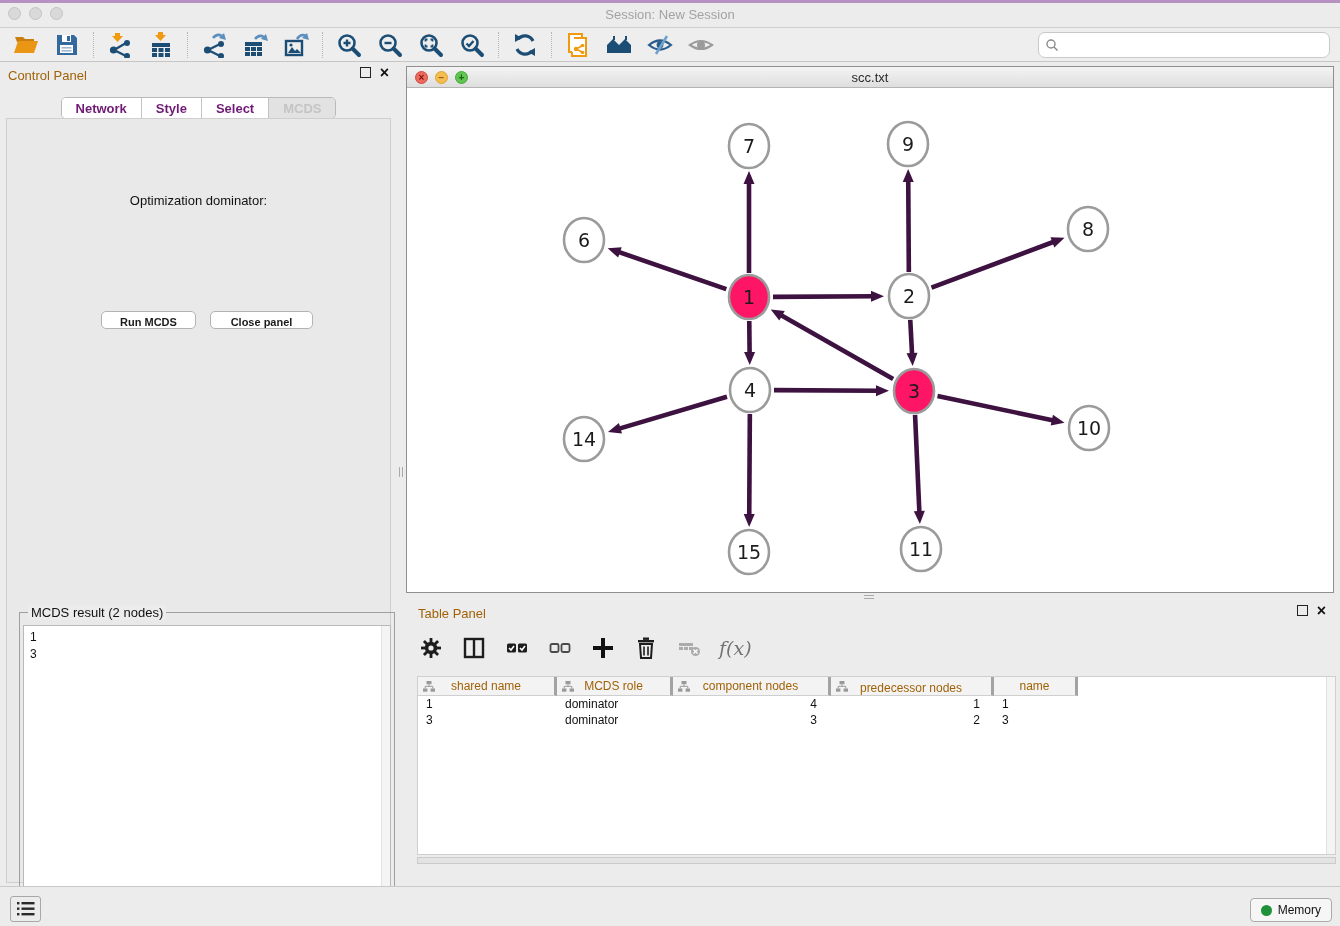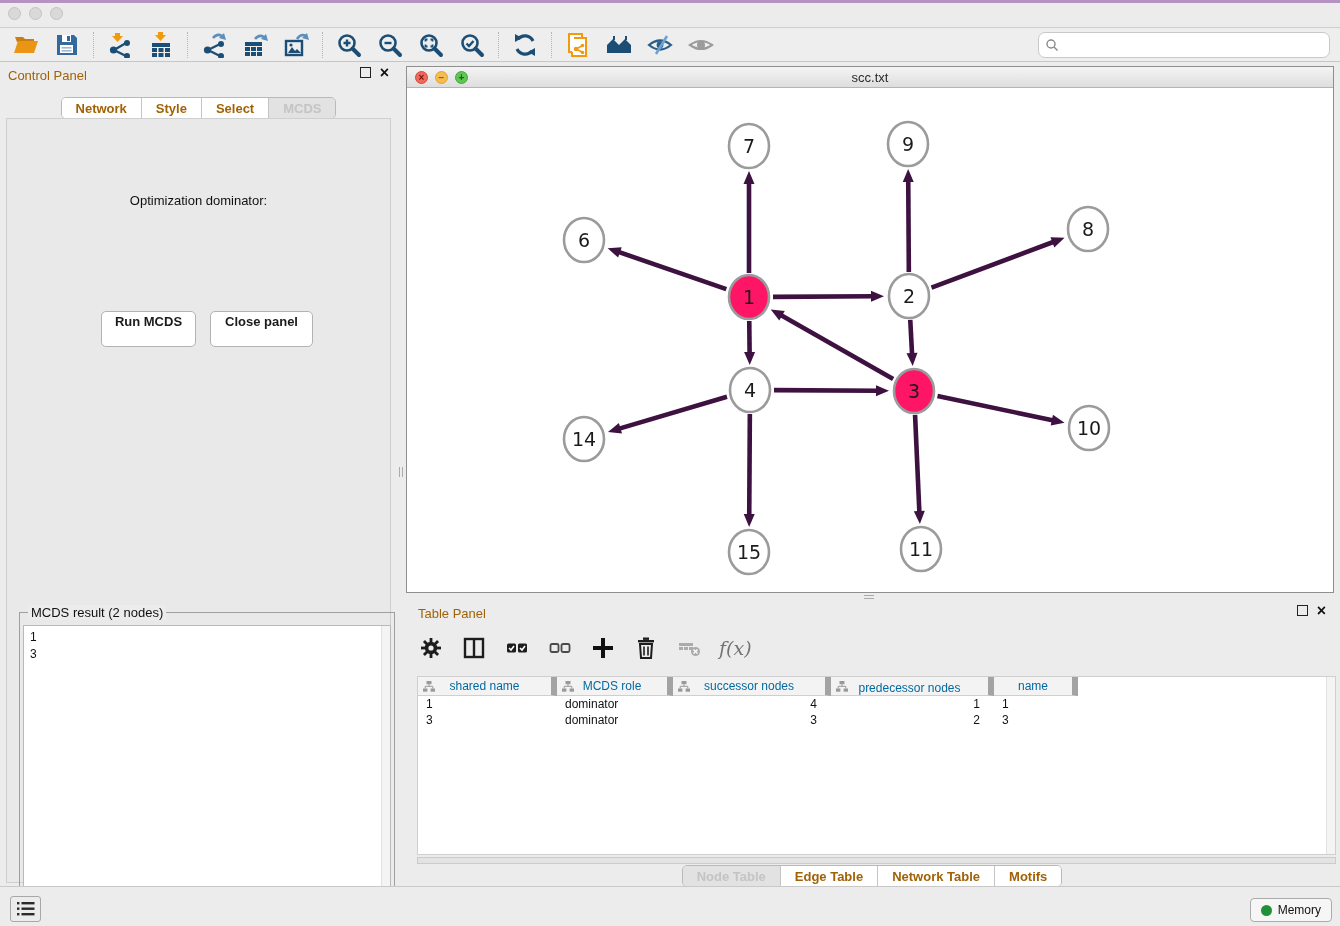--- a/index.html
+++ b/index.html
@@ -25,29 +25,29 @@
   
   .control-panel { position:absolute; left:0; top:62px; width:397px; height:824px; background:#ececec; }
   .panel-header { position:relative; height:26px; }
   .panel-title { position:absolute; left:8px; top:6px; font-size:13px; color:#a16207; }
   .win-btns { position:absolute; right:8px; top:5px; display:flex; gap:9px; align-items:center; }
   .float-btn { width:11px; height:11px; border:1.5px solid #222; display:inline-block; }
   .close-btn { font-size:16px; font-weight:bold; color:#111; line-height:11px; }
 
   .ctl-tabbar { position:absolute; left:0; top:35px; width:100%; display:flex; justify-content:center; }
   .tabgroup { display:flex; border:1px solid #b9b9b9; border-radius:5px; overflow:hidden; height:22px; }
-  .tab { background:#ffffff; font-size:13px; font-weight:bold; color:#a16207; padding:2px 14px; border-left:1px solid #c4c4c4; line-height:17px; }
+  .tab { background:#ffffff; font-size:13px; font-weight:bold; color:#701a75; padding:2px 14px; border-left:1px solid #c4c4c4; line-height:17px; }
   .tab:first-child { border-left:none; }
   .tab.disabled-active { background:#e2e2e2; color:#c4c4c4; }
 
   .ctl-body { position:absolute; left:6px; top:56px; width:385px; height:765px; background:#e9e9e9; border:1px solid #cfcfcf; }
   .opt-label { position:absolute; left:0; right:0; top:74px; text-align:center; font-size:13px; color:#111; }
   .dropdown { position:absolute; left:45px; top:158px; width:310px; height:23px; background:#ffffff; border:1px solid #b3b3b3; border-radius:5px; font-size:13px; line-height:21px; padding-left:12px; }
   .dropdown .stepper { position:absolute; right:8px; top:3px; }
-  .btn { position:absolute; height:36px; background:#ffffff; border:1px solid #b3b3b3; border-radius:5px; font-size:13px; font-weight:bold; text-align:center; line-height:20px; }
+  .btn { position:absolute; height:18px; background:#ffffff; border:1px solid #b3b3b3; border-radius:5px; font-size:11px; font-weight:bold; text-align:center; line-height:20px; }
   .btn-run { left:94px; top:192px; width:95px; }
   .btn-close { left:203px; top:192px; width:103px; }
 
   .result-group { position:absolute; left:12px; top:493px; width:376px; height:383px; border:1px solid #9f9f9f; }
   .result-legend { position:absolute; left:8px; top:-8px; background:#ececec; padding:0 3px; font-size:13px; color:#111; }
   .result-area { position:absolute; left:3px; top:12px; right:3px; bottom:3px; background:#ffffff; border:1px solid #b9b9b9; }
   .result-text { font-family:"Liberation Sans",sans-serif; font-size:12px; line-height:17px; padding:3px 6px; white-space:pre; color:#111; }
   .vtrack { position:absolute; right:0; top:0; bottom:0; width:9px; background:#f4f4f4; border-left:1px solid #e2e2e2; }
 
   
@@ -69,21 +69,21 @@
 
   
   .table-panel { position:absolute; left:404px; top:600px; width:936px; height:286px; background:#ececec; }
   .tp-header { position:relative; height:24px; }
   .tbl-toolbar { position:absolute; left:14px; top:30px; height:36px; display:flex; align-items:center; gap:17px; }
   .tbl-toolbar .tbi svg { width:24px; height:24px; }
   .fx { font-family:"DejaVu Serif",serif; font-style:italic; font-size:19px; color:#737373; }
 
   .tbl { position:absolute; left:13px; top:76px; width:919px; height:179px; background:#ffffff; border:1px solid #cfcfcf; }
   .tbl-headrow { position:absolute; left:0; top:0; height:19px; display:flex; }
-  .th { position:relative; height:19px; background:#f3f3f3; border-right:6px solid #a3a3a3; border-bottom:1px solid #cfcfcf; font-size:12px; color:#0369a1; display:flex; align-items:center; justify-content:center; }
+  .th { position:relative; height:19px; background:#f3f3f3; border-right:3px solid #a3a3a3; border-bottom:1px solid #cfcfcf; font-size:12px; color:#a16207; display:flex; align-items:center; justify-content:center; }
   .th .hier { position:absolute; left:5px; top:4px; }
   .tbl-rows { position:absolute; left:0; top:19px; right:0; }
   .tr { display:flex; height:16px; }
   .td { font-size:12px; line-height:16px; color:#111; overflow:hidden; }
   .td.left { text-align:left; padding-left:8px; }
   .td.right { text-align:right; padding-right:14px; }
 
   .hscroll-strip { position:absolute; left:13px; top:257px; width:919px; height:7px; background:#e3e3e3; border:1px solid #cbcbcb; }
   .tbl-tabbar { position:absolute; left:0; top:265px; width:100%; display:flex; justify-content:center; }
 
@@ -96,20 +96,21 @@
 </head>
 <body>
 
 <div class="titlebar">
   <div class="top-stripe"></div>
   <div class="lights">
     <span class="light"></span>
     <span class="light"></span>
     <span class="light"></span>
   </div>
+  <div class="title-text">Session: New Session</div>
 </div>
 
 <div class="toolbar">
   <div class="tbgroup">
     <span class="tbi">
       <svg viewBox="0 0 26 26" aria-hidden="true">
           <path fill="#c87f10" d="M2 5h8l2 2h9v3H4z"></path>
           <path fill="#ea9513" d="M1 21 5 9h20l-4 12z"></path>
         </svg>
     </span>
@@ -469,21 +470,21 @@
         </div>
         <div class="th" style="width: 158px;">
           <svg class="hier" width="12" height="11" viewBox="0 0 12 11" aria-hidden="true">
             <g fill="#999">
               <rect x="3.5" y="0" width="5" height="3.2"></rect>
               <rect x="0" y="7.5" width="4.4" height="3.2"></rect>
               <rect x="7.6" y="7.5" width="4.4" height="3.2"></rect>
             </g>
             <path d="M6 3.2v2.1M2.2 7.5V5.3h7.6v2.2" stroke="#999" stroke-width="1" fill="none"></path>
           </svg>
-          <span>successor nodes</span>
+          <span>component nodes</span>
         </div>
         <div class="th" style="width: 163px; align-items: flex-end;">
           <svg class="hier" width="12" height="11" viewBox="0 0 12 11" aria-hidden="true">
             <g fill="#999">
               <rect x="3.5" y="0" width="5" height="3.2"></rect>
               <rect x="0" y="7.5" width="4.4" height="3.2"></rect>
               <rect x="7.6" y="7.5" width="4.4" height="3.2"></rect>
             </g>
             <path d="M6 3.2v2.1M2.2 7.5V5.3h7.6v2.2" stroke="#999" stroke-width="1" fill="none"></path>
           </svg>
@@ -505,28 +506,20 @@
           <div class="td left" style="width: 139px;">3</div>
           <div class="td left" style="width: 116px;">dominator</div>
           <div class="td right" style="width: 158px;">3</div>
           <div class="td right" style="width: 163px;">2</div>
           <div class="td left" style="width: 84px;">3</div>
         </div>
       </div>
     <div class="vtrack"></div>
   </div>
   <div class="hscroll-strip"></div>
-  <div class="tbl-tabbar">
-      <div class="tabgroup" id="tbl-tabs">
-        <span class="tab disabled-active">Node Table</span>
-        <span class="tab">Edge Table</span>
-        <span class="tab">Network Table</span>
-        <span class="tab">Motifs</span>
-      </div>
-    </div>
 </div>
 
 <div class="statusbar">
   <span class="list-btn">
     <svg width="18" height="14" viewBox="0 0 18 14" aria-hidden="true">
         <g fill="#2b2b2b">
           <rect x="0" y="0" width="2.4" height="2.4"></rect>
           <rect x="4.5" y="0" width="13" height="2.4"></rect>
           <rect x="0" y="5.5" width="2.4" height="2.4"></rect>
           <rect x="4.5" y="5.5" width="13" height="2.4"></rect>

